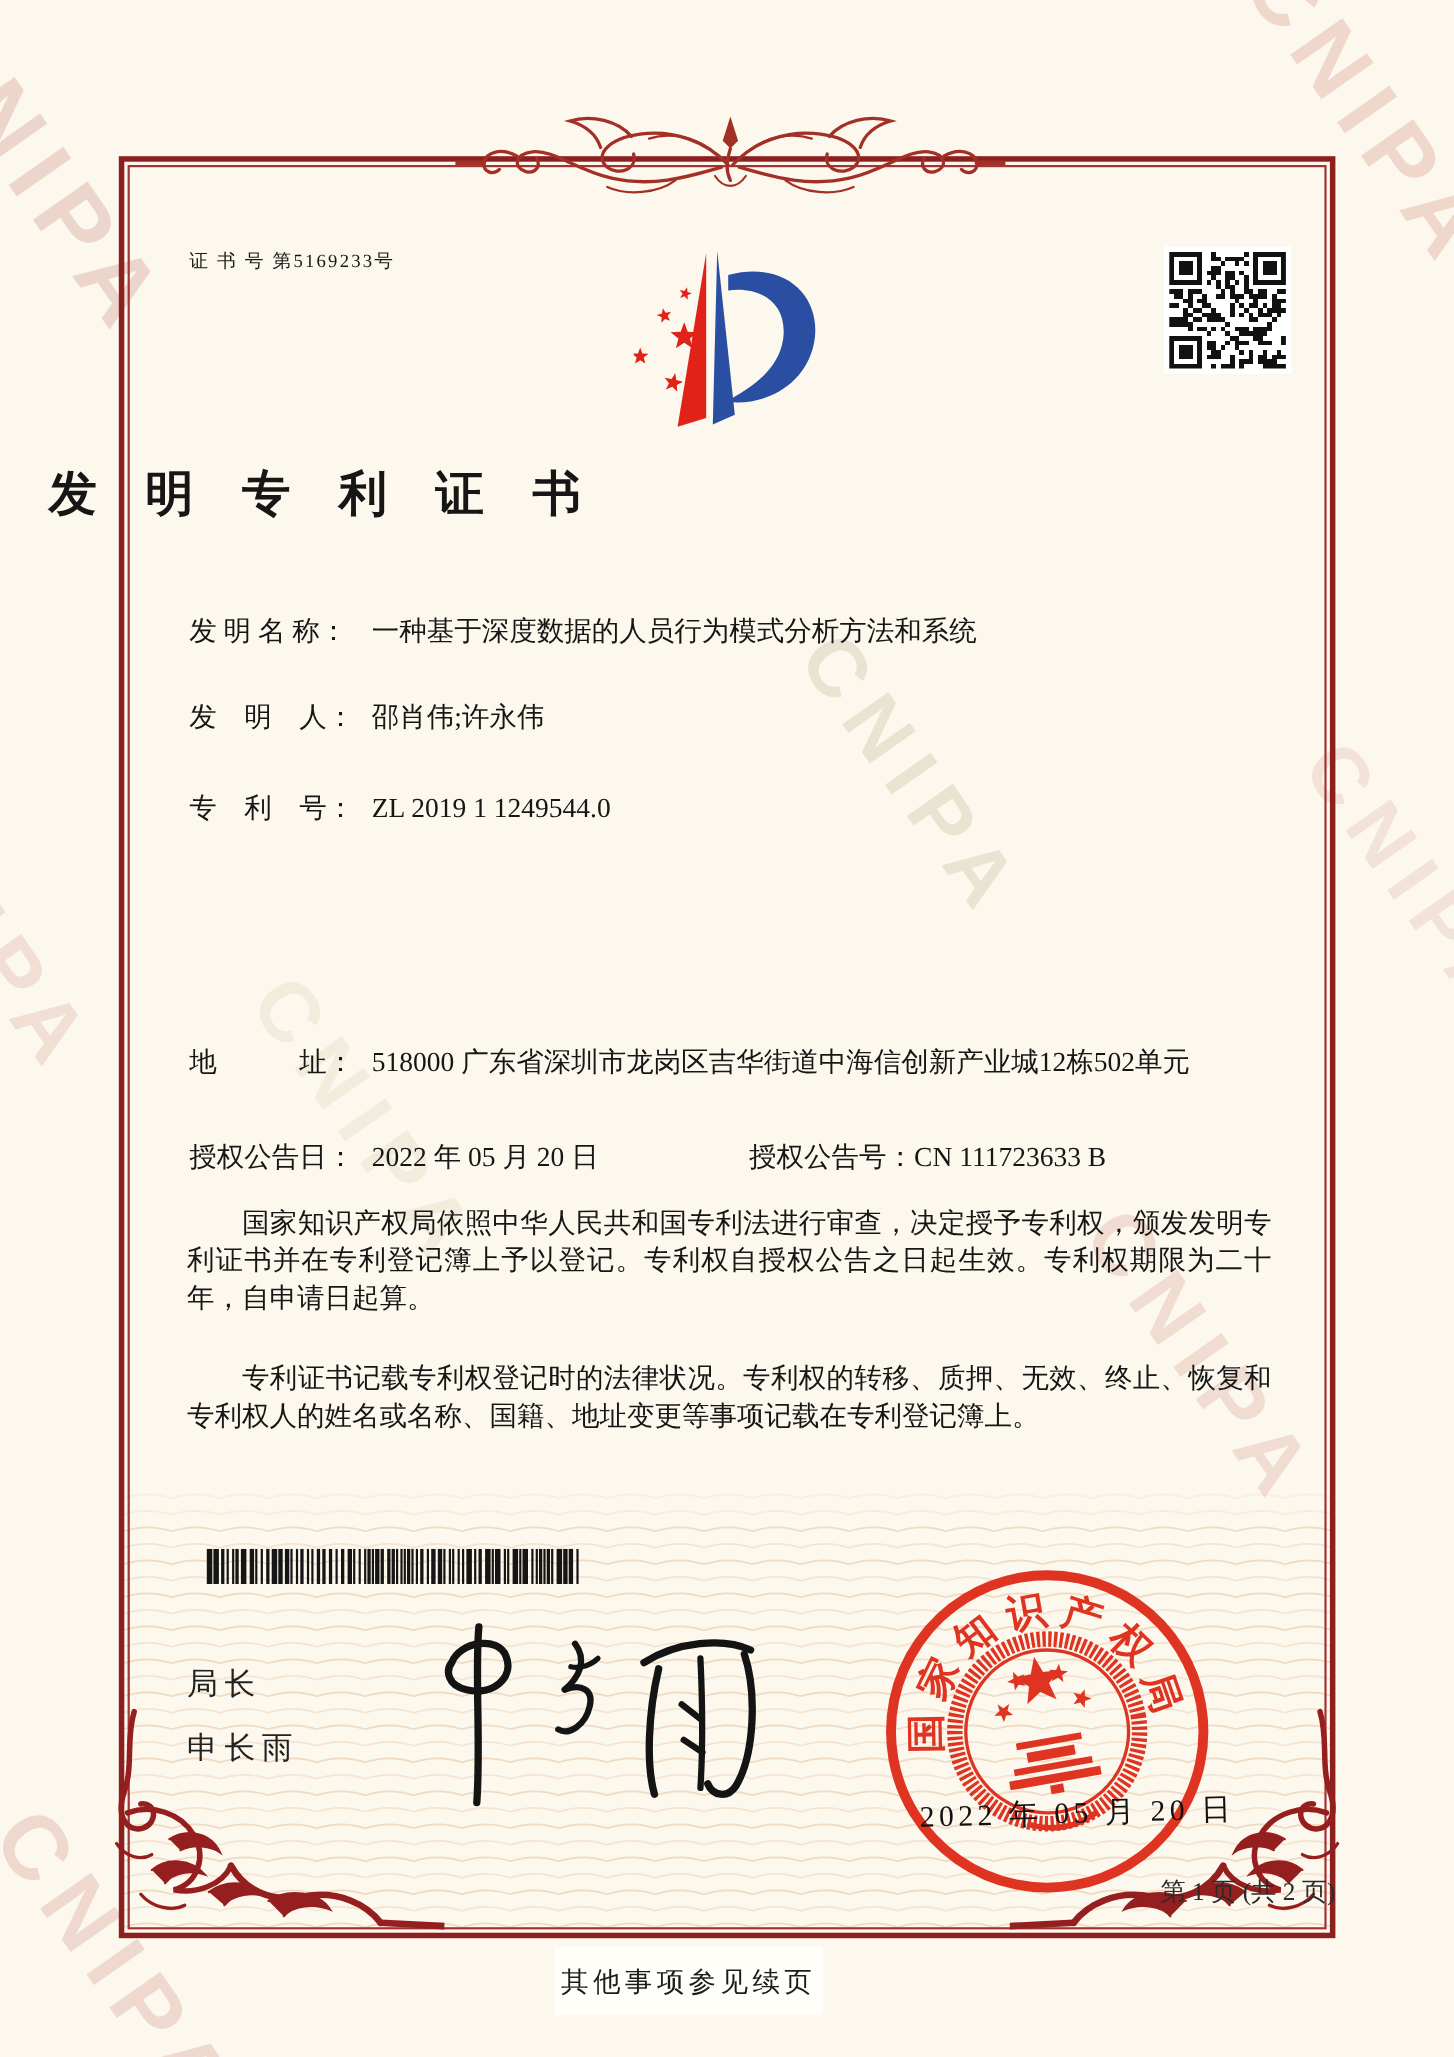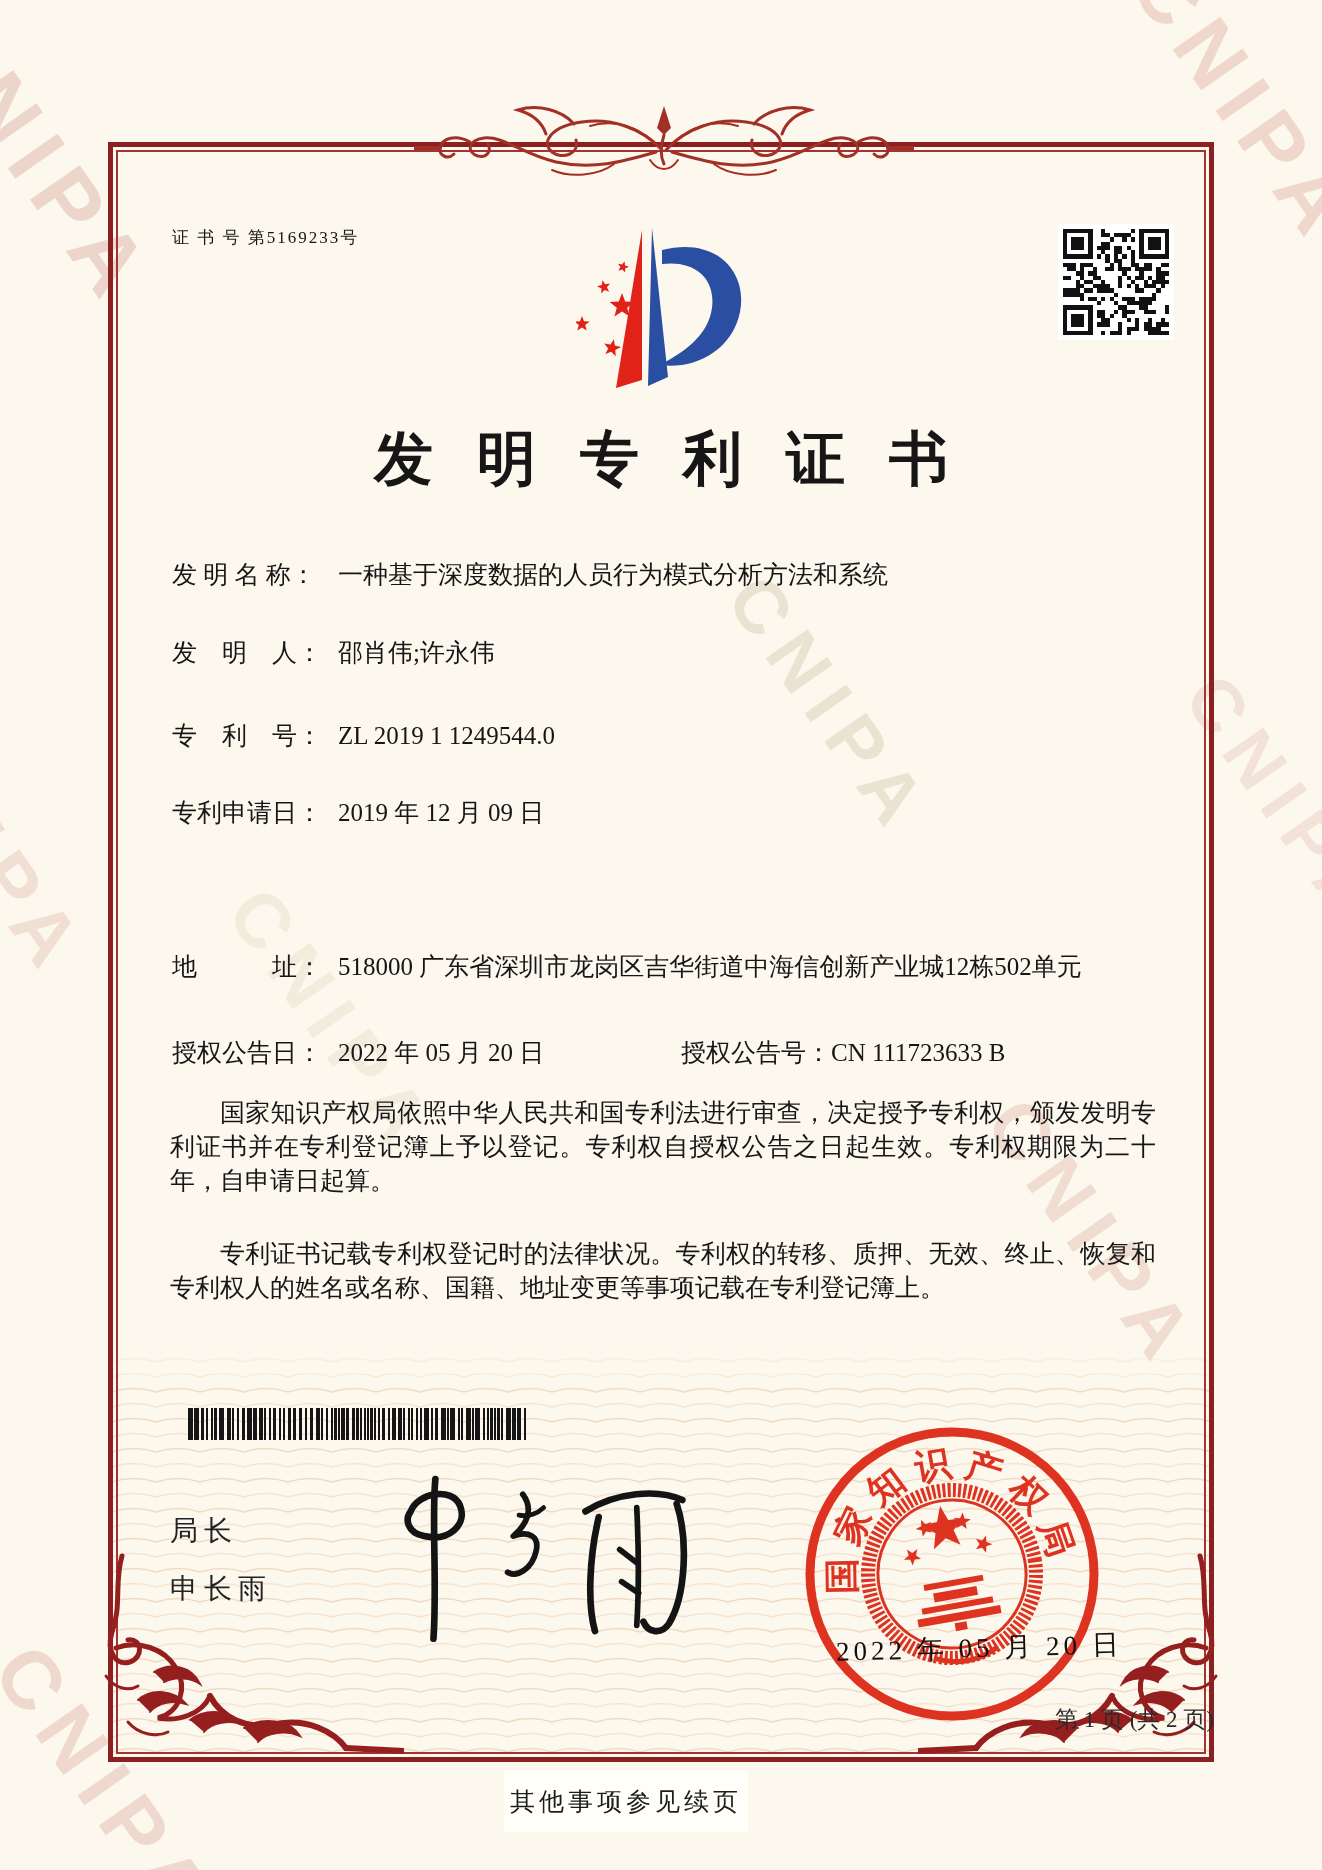--- a/index.html
+++ b/index.html
@@ -16,21 +16,21 @@
   .frame{position:absolute;left:108px;top:142px;width:1106px;height:1620px;
          border:5px solid #8c1f1f;z-index:2}
   .frame-inner{position:absolute;inset:3px;border:2px solid #a23434}
   .deco{position:absolute;z-index:3}
   .corner-r{transform:scaleX(-1)}
   
   .cert-no{position:absolute;left:172px;top:226px;font-size:17px;letter-spacing:2px;z-index:5}
   .logo{position:absolute;left:576px;top:220px;z-index:5}
   .qr{position:absolute;left:1058px;top:224px;width:116px;height:116px;background:#ffffff;
       padding:5px;z-index:5}
-  .title{position:absolute;left:0;width:100%;top:420px;text-align:center;font-size:59px;
+  .title{position:absolute;left:0;width:100%;top:420px;font-size:44px;
          font-weight:bold;letter-spacing:44px;text-indent:44px;z-index:5}
   
   .row{position:absolute;left:172px;font-size:25px;line-height:34px;z-index:5}
   .flabel{display:inline-block;min-width:166px;vertical-align:top;white-space:pre}
   .fvalue{display:inline-block;vertical-align:top;max-width:812px}
   .row-grantno{left:681px}
   
   .para{position:absolute;left:170px;width:986px;font-size:25px;line-height:34px;
         text-align:justify;text-indent:2em;z-index:5}
   
@@ -374,23 +374,20 @@
 
   <div class="row" style="top:558px">
     <span class="flabel">发 明 名 称：</span><span class="fvalue">一种基于深度数据的人员行为模式分析方法和系统</span>
   </div>
   <div class="row" style="top:636px">
     <span class="flabel">发　明　人：</span><span class="fvalue">邵肖伟;许永伟</span>
   </div>
   <div class="row" style="top:719px">
     <span class="flabel">专　利　号：</span><span class="fvalue">ZL 2019 1 1249544.0</span>
   </div>
-  <div class="row" style="top:796px">
-    <span class="flabel">专利申请日：</span><span class="fvalue">2019 年 12 月 09 日</span>
-  </div>
   <div class="row" style="top:950px">
     <span class="flabel">地　　　址：</span><span class="fvalue">518000 广东省深圳市龙岗区吉华街道中海信创新产业城12栋502单元</span>
   </div>
   <div class="row" style="top:1036px">
     <span class="flabel">授权公告日：</span><span class="fvalue">2022 年 05 月 20 日</span>
   </div>
   <div class="row row-grantno" style="top:1036px">
     <span class="flabel" style="min-width:0">授权公告号：</span><span class="fvalue">CN 111723633 B</span>
   </div>
 

